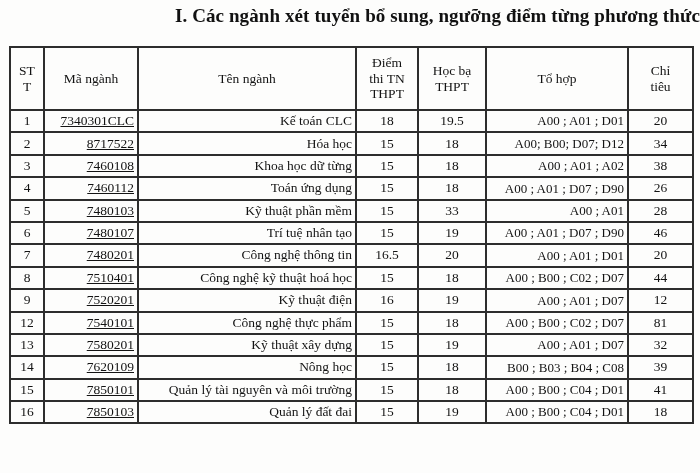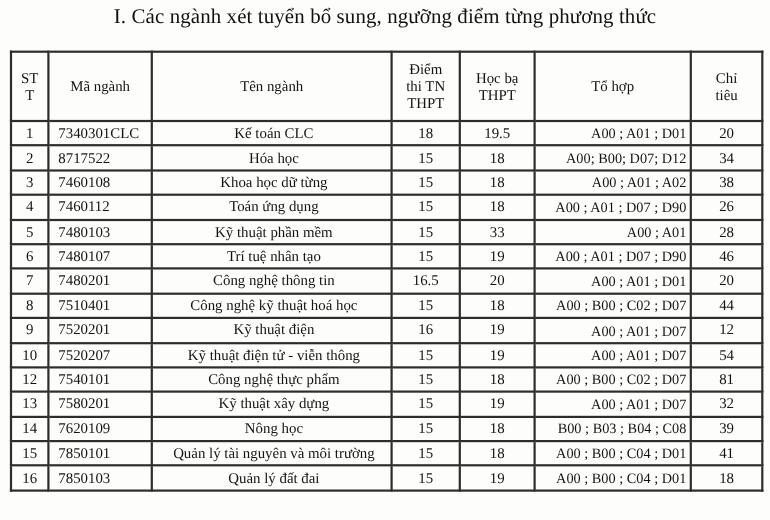--- a/index.html
+++ b/index.html
@@ -6,21 +6,21 @@
   body{
     width:700px;height:473px;overflow:hidden;
     background:#fdfdfc;
     font-family:"Liberation Serif","DejaVu Serif",serif;
     color:#161616;
     -webkit-font-smoothing:antialiased;
   }
   .page{position:relative;width:700px;height:473px;background:#fdfdfc;}
   .doc-title{
     position:absolute;top:5px;left:0;width:100%;
-    text-align:center;font-weight:normal;font-size:19px;
+    text-align:right;font-weight:bold;font-size:19px;
     letter-spacing:0.1px;color:#111;
     white-space:nowrap;
   }
   table.adm{
     position:absolute;top:46px;left:9px;
     width:683px;table-layout:fixed;
     border-collapse:collapse;
     padding-left:40px;
   }
   table.adm th, table.adm td{
@@ -42,22 +42,22 @@
     height:20.4px;
     line-height:1.05;
     vertical-align:middle;
     white-space:nowrap;
   }
   
   table.adm td:nth-child(1),
   table.adm td:nth-child(4),
   table.adm td:nth-child(5),
   table.adm td:nth-child(7){text-align:center;}
-  table.adm td:nth-child(2){text-align:left;padding-left:8px;}
-  table.adm td:nth-child(3){text-align:center;padding-left:7px;margin-left:32px;}
+  table.adm td:nth-child(2){text-align:right;padding-left:8px;text-decoration:underline;}
+  table.adm td:nth-child(3){text-align:right;padding-left:7px;margin-left:32px;}
   table.adm td:nth-child(6){text-align:right;padding-left:7px;font-size:13px;}
   col.c-stt{width:34px;}
   col.c-ma{width:94px;}
   col.c-ten{width:218px;}
   col.c-diem{width:62px;}
   col.c-hocba{width:68px;}
   col.c-tohop{width:142px;}
   col.c-chitieu{width:65px;}
 </style>
 </head>
@@ -168,29 +168,20 @@
         <tr>
           <td>9</td>
           <td>7520201</td>
           <td>Kỹ thuật điện</td>
           <td>16</td>
           <td>19</td>
           <td>A00 ; A01 ; D07</td>
           <td>12</td>
         </tr>
         <tr>
-          <td>10</td>
-          <td>7520207</td>
-          <td>Kỹ thuật điện tử - viễn thông</td>
-          <td>15</td>
-          <td>19</td>
-          <td>A00 ; A01 ; D07</td>
-          <td>54</td>
-        </tr>
-        <tr>
           <td>12</td>
           <td>7540101</td>
           <td>Công nghệ thực phẩm</td>
           <td>15</td>
           <td>18</td>
           <td>A00 ; B00 ; C02 ; D07</td>
           <td>81</td>
         </tr>
         <tr>
           <td>13</td>

